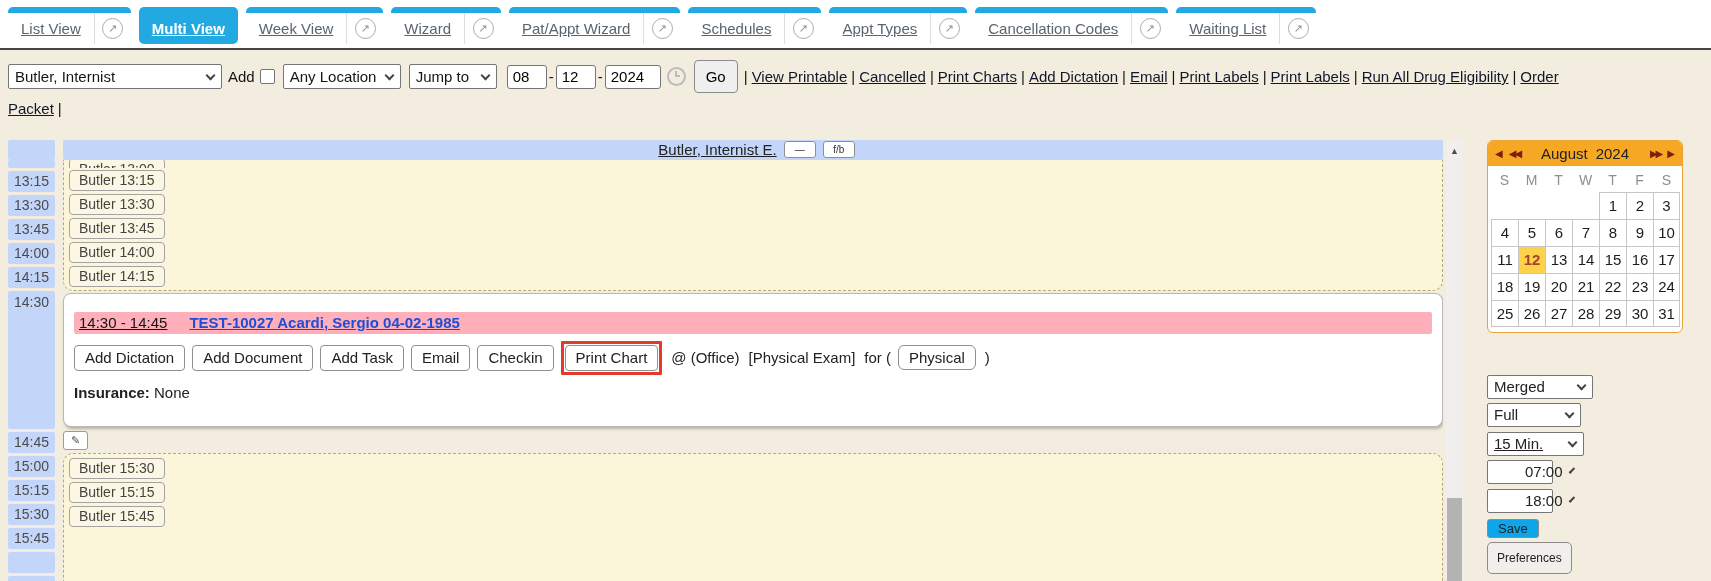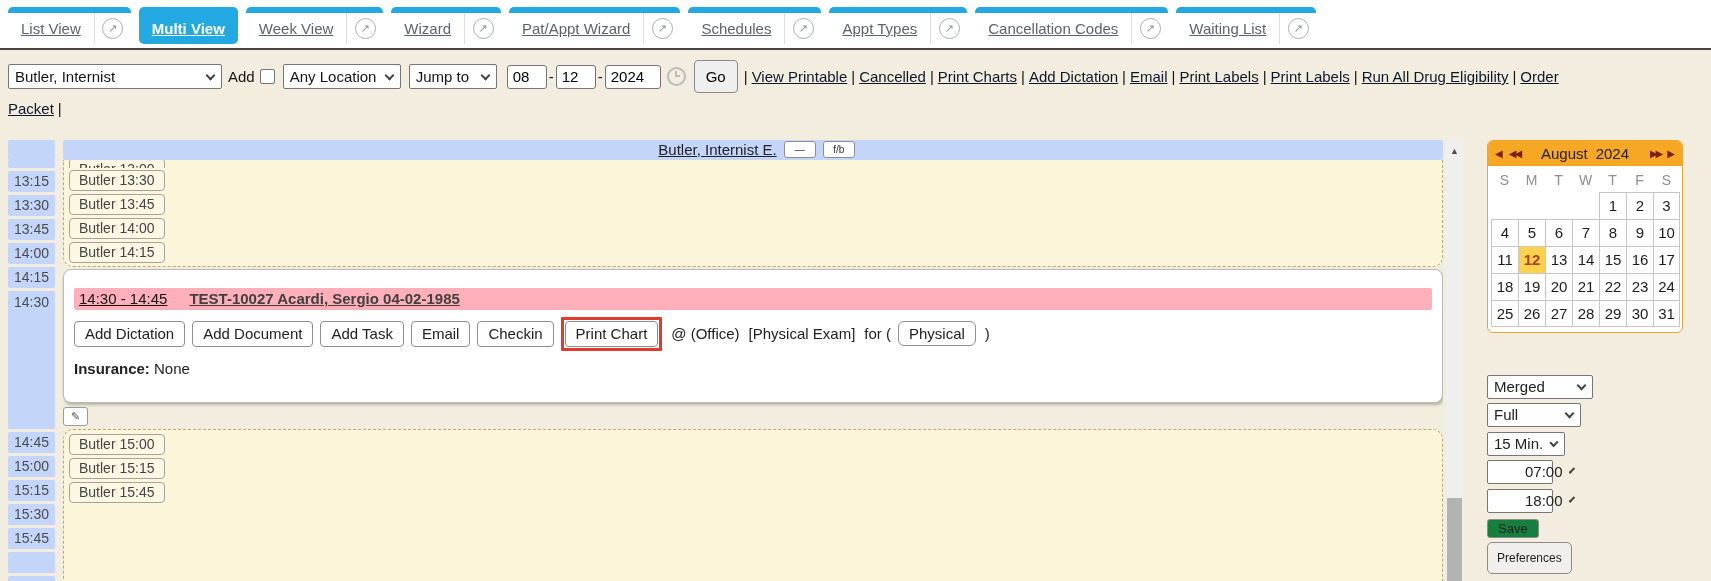--- a/index.html
+++ b/index.html
@@ -69,21 +69,21 @@
   .clip-row .slot-btn { margin-top:-13px; }
   .slot-row { height:24px; }
   .slot-btn { background:#fcf7e3; border:1px solid #a3a3a3; border-radius:4px; height:21px; padding:0 9px;
               font:inherit; font-size:14px; color:#444; cursor:pointer; }
 
   .appt-card { margin-top:2px; background:#fff; border:1px solid #b9b9b9; border-radius:8px;
                box-shadow:1px 2px 3px rgba(0,0,0,.25); padding:18px 10px 0; height:134px; }
   .pink-bar { height:22px; background:#ffafb9; border-radius:2px; display:flex; align-items:center;
               gap:22px; padding-left:5px; }
   .time-link { color:#141414; text-decoration:underline; cursor:pointer; }
-  .patient-link { color:#404040; text-decoration:underline; font-weight:bold; cursor:pointer; }
+  .patient-link { color:#1d4ed8; text-decoration:underline; font-weight:bold; cursor:pointer; }
   .appt-actions { margin-top:7px; display:flex; align-items:center; gap:7px; }
   .action-group { display:contents; }
   .appt-btn { background:#fff; border:1px solid #8f8f8f; border-radius:4px; height:26px; padding:0 10px;
               font:inherit; font-size:15px; color:#222; cursor:pointer; }
   .highlight-box { display:inline-flex; border:3px solid #e23b2e; padding:1px; border-radius:1px; }
   .meta { margin-left:2px; }
   .type-btn { background:#fff; border:1px solid #8f8f8f; border-radius:6px; height:25px; padding:0 10px;
               font:inherit; font-size:15px; color:#222; cursor:pointer; }
   .insurance { margin-top:9px; font-size:15px; }
   .pencil-row { margin-top:2px; height:24px; padding-top:1px; }
@@ -111,23 +111,23 @@
   .cal-cell:nth-child(7n):not(.empty) { border-right:1px solid #c6c6c6; }
   .cal-cell:nth-child(n+29):not(.empty) { border-bottom:1px solid #c6c6c6; }
   .cal-cell.empty { cursor:default; }
   .cal-cell.selected { background:#fcd14b; color:#a8432a; font-weight:bold; }
 
   .controls { margin-top:42px; display:flex; flex-direction:column; align-items:flex-start; gap:4px; }
   .controls .sel { height:24px; }
   .ctl-row { display:flex; gap:5px;flex-direction:column; }
   .w-merged { width:106px; }
   .w-full { width:94px; }
-  .w-int { width:78px; }
+  .w-int { width:97px;text-decoration:underline; }
   .w-time { width:66px;padding-left:37px; }
-  .save-btn { margin-top:2px; background:#15803d; border:1px solid #8b8b8b; border-radius:3px;
+  .save-btn { margin-top:2px; background:#0ea5e9; border:1px solid #8b8b8b; border-radius:3px;
               font:inherit; font-size:13px; padding:1px 10px; color:#222; cursor:pointer; }
   .pref-btn { background:#f1efec; border:1px solid #8b8b8b; border-radius:5px;
               font:inherit; font-size:12px; padding:8px 9px; color:#222; cursor:pointer; }
 </style>
 </head>
 <body>
 
 <div class="tabbar">
 
     <div class="tab">
@@ -243,20 +243,21 @@
           <div class="time-cell"></div>
           <div class="time-cell"></div>
         </div>
       <div class="content-col">
         <div class="block block1">
           <div class="clip-row">
             <button class="slot-btn">Butler 13:00</button>
           </div>
           <div>
 
+          <div class="slot-row"><button class="slot-btn">Butler 13:15</button></div>
               <div class="slot-row"><button class="slot-btn">Butler 13:30</button></div>
               <div class="slot-row"><button class="slot-btn">Butler 13:45</button></div>
               <div class="slot-row"><button class="slot-btn">Butler 14:00</button></div>
               <div class="slot-row"><button class="slot-btn">Butler 14:15</button></div>
             </div>
         </div>
 
         <div class="appt-card">
           <div class="pink-bar">
             <a class="time-link">14:30 - 14:45</a>
@@ -278,21 +279,21 @@
             <span>None</span>
           </div>
         </div>
 
         <div class="pencil-row">
           <button class="pencil-btn">✎</button>
         </div>
 
         <div class="block block2">
 
-            <div class="slot-row"><button class="slot-btn">Butler 15:00</button></div>
+            <div class="slot-row"><button class="slot-btn">Butler 15:30</button></div>
             <div class="slot-row"><button class="slot-btn">Butler 15:15</button></div>
             <div class="slot-row"><button class="slot-btn">Butler 15:45</button></div>
           </div>
       </div>
     </div>
   </div>
 
   <div class="vscroll">
     <span class="scroll-up">▲</span>
     <div class="scroll-thumb"></div>

